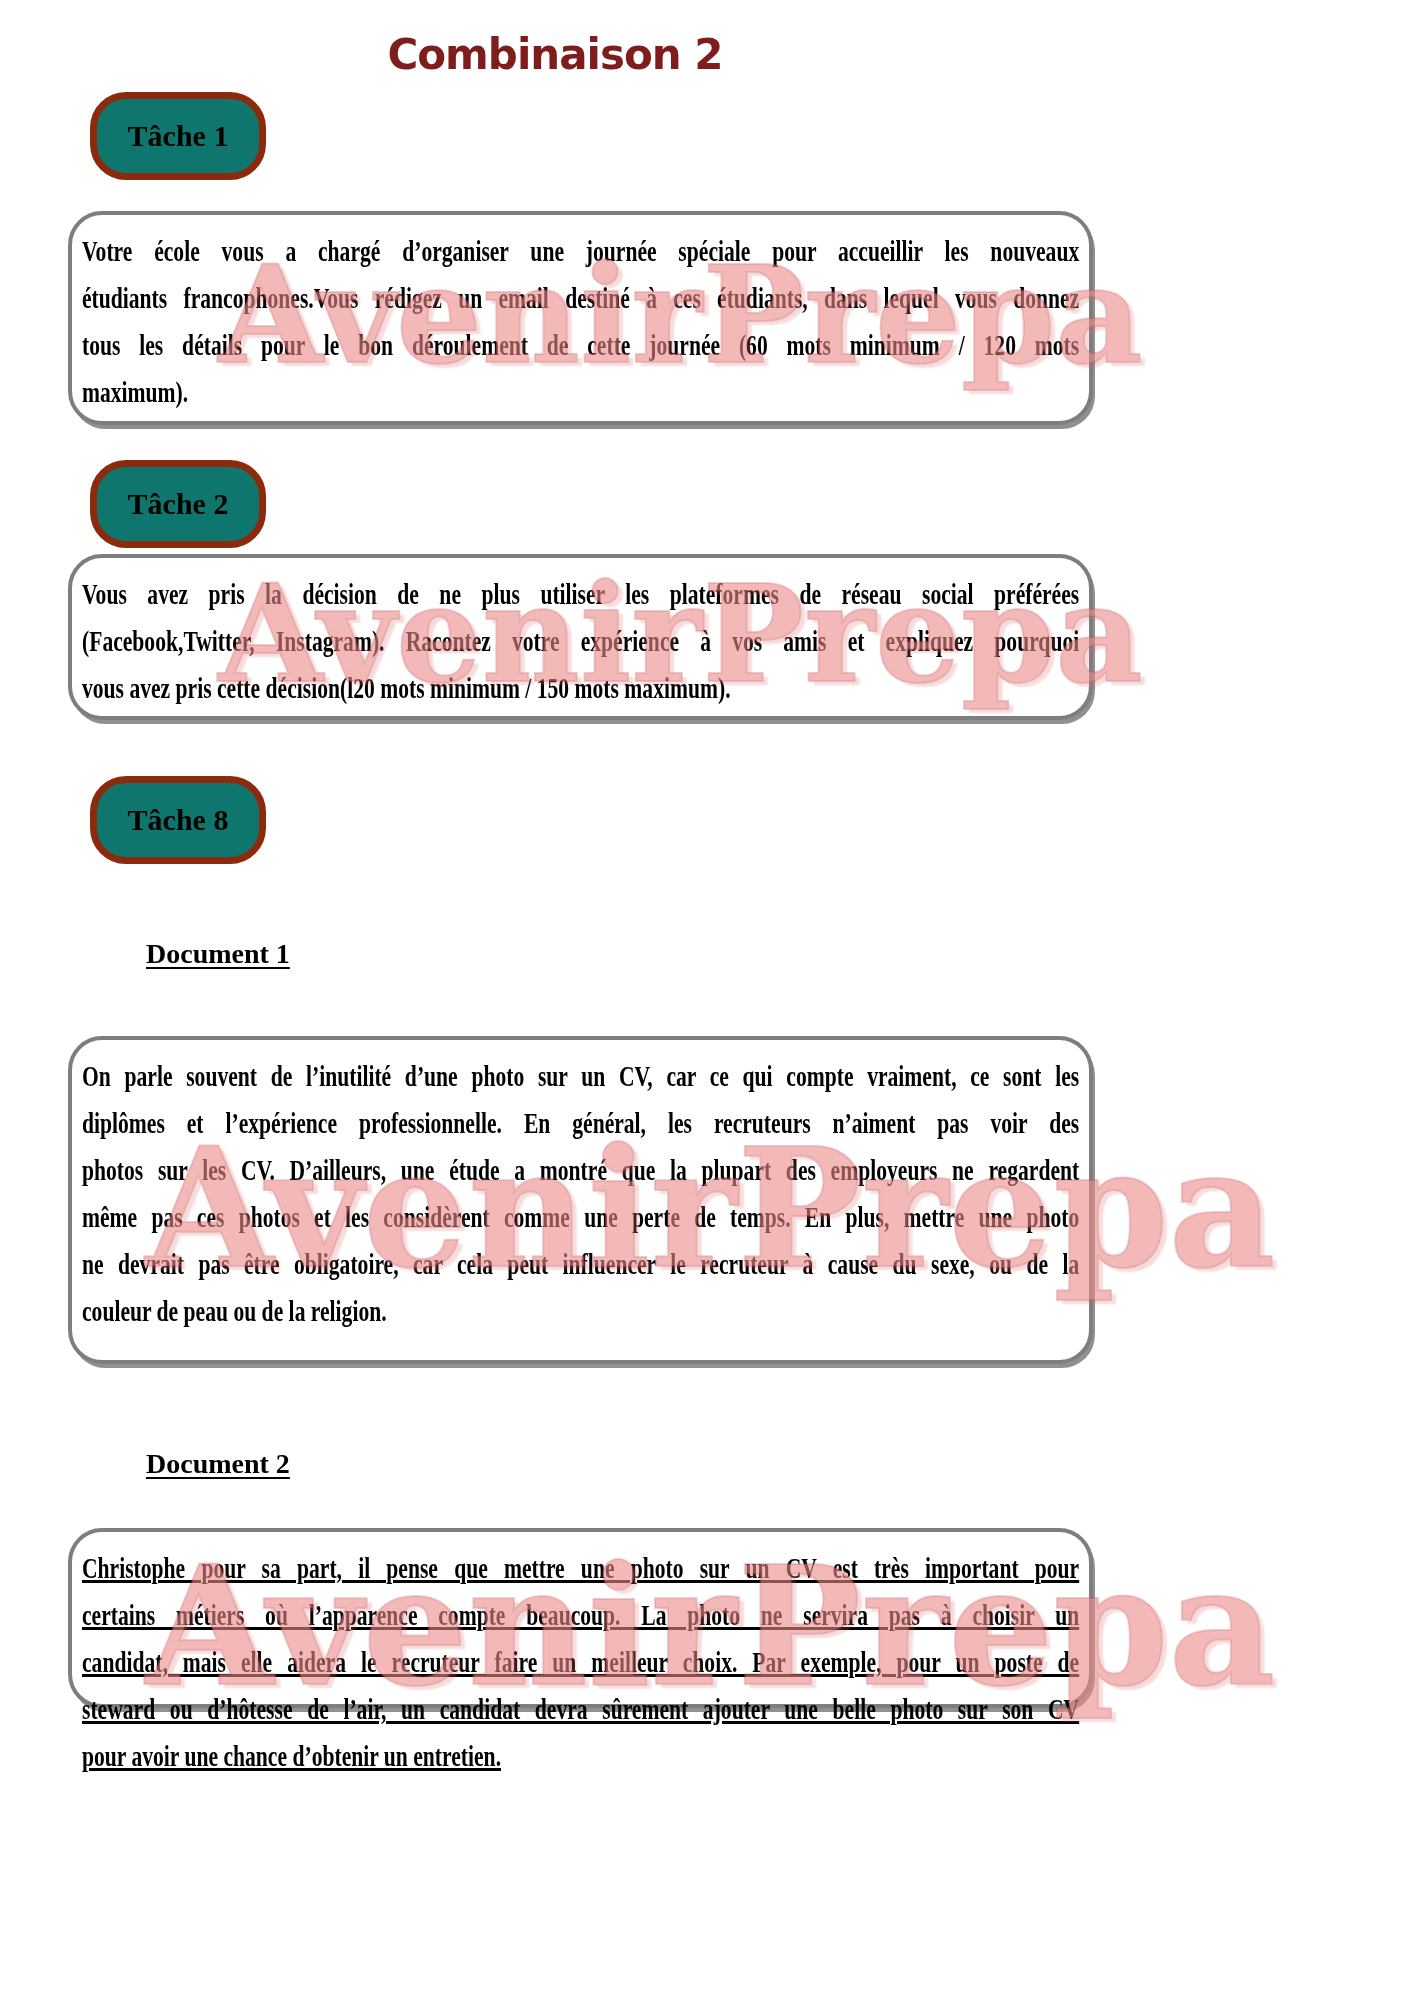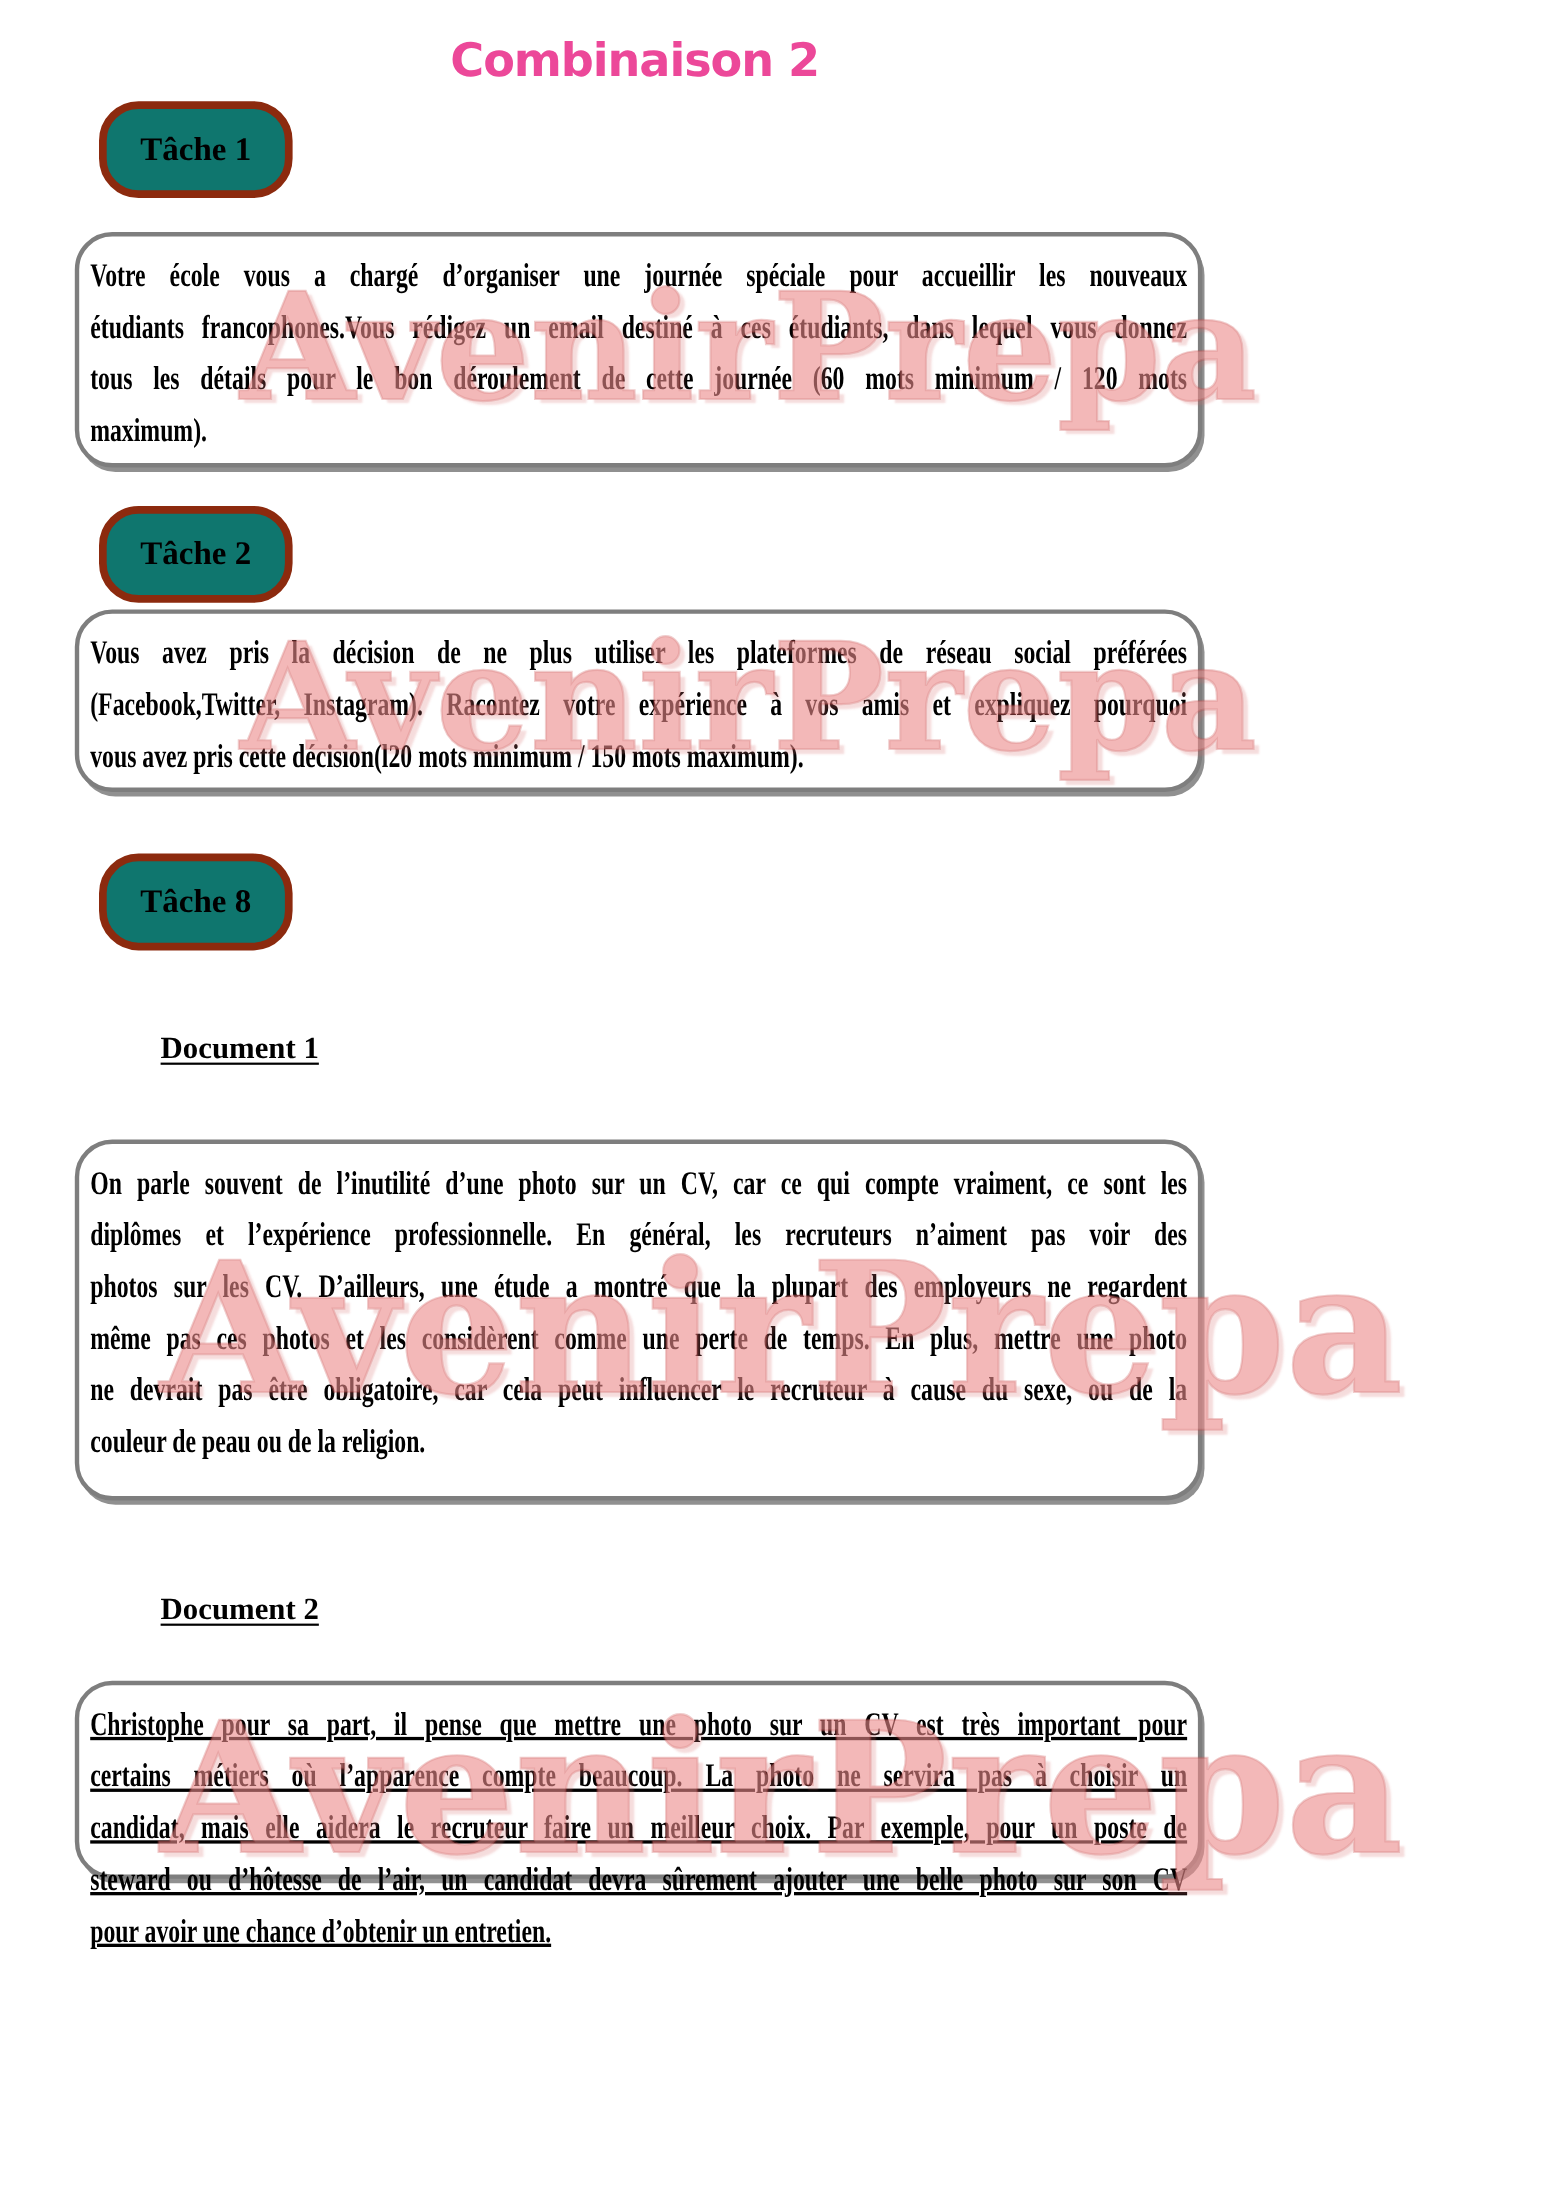--- a/index.html
+++ b/index.html
@@ -6,21 +6,21 @@
   body{
     width:1414px;height:2000px;position:relative;overflow:hidden;
     font-family:"Liberation Serif",serif;color:#000;
   }
   .page{position:absolute;inset:0;}
 
   .title{
     position:absolute;top:30px;left:0;width:1110px;margin:0;
     text-align:center;
     font-family:"DejaVu Sans",sans-serif;font-weight:800;
-    font-size:42px;letter-spacing:-1px;color:#ec4899;padding-left:22px;
+    font-size:42px;letter-spacing:-1px;color:#7f1d1d;
   }
 
   .badge{
     position:absolute;left:90px;width:176px;height:88px;
     border:7px solid #8C2A0E;border-radius:36px;
     display:flex;align-items:center;justify-content:center;
     background:#0f766e;box-sizing:border-box;
   }
   .badge span{
     font-weight:bold;font-size:30px;

